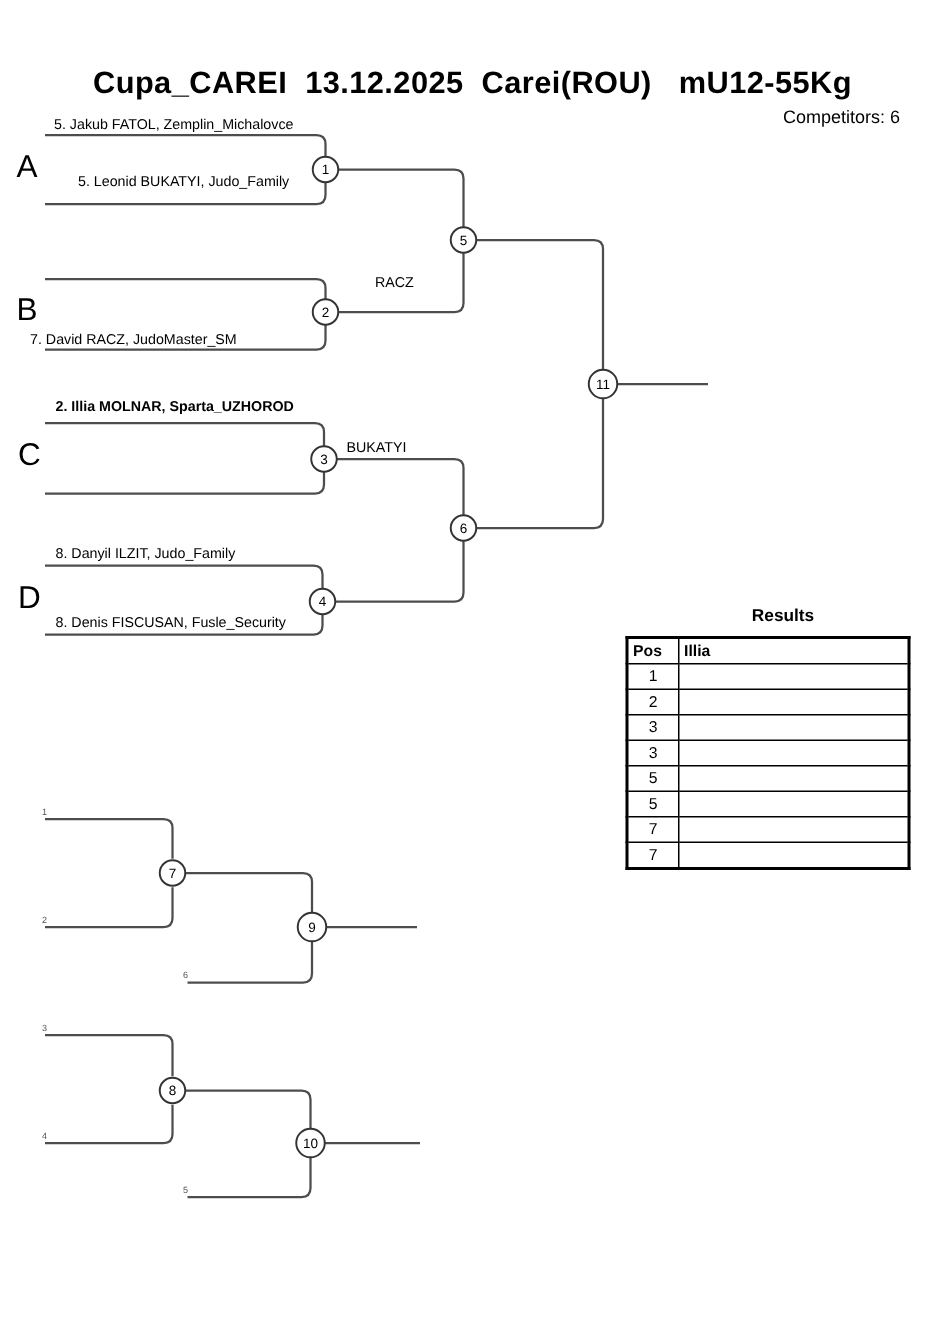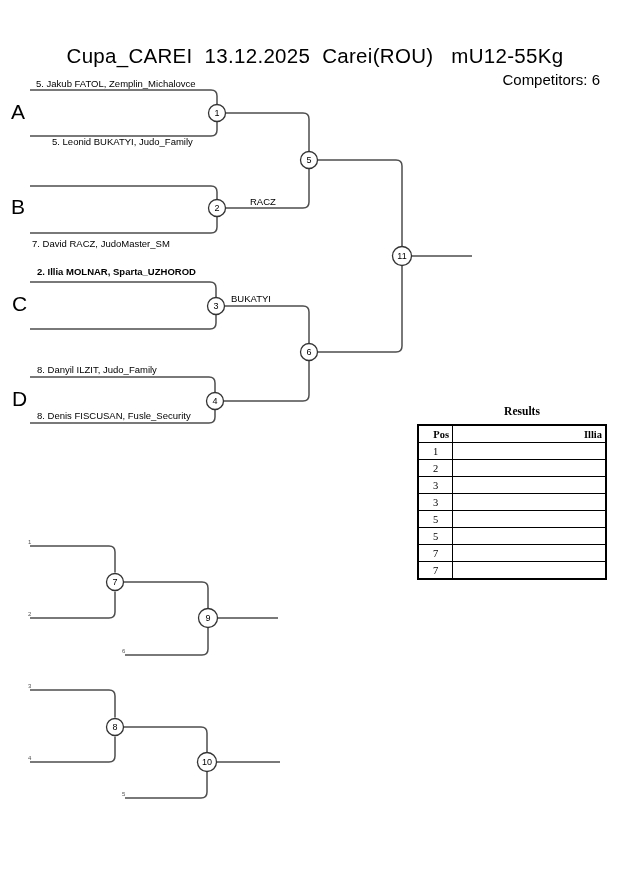--- a/index.html
+++ b/index.html
@@ -8,52 +8,52 @@
     background:#ffffff;
     font-family:"Liberation Sans", sans-serif;
     color:#000;
     position:relative;
     overflow:hidden;
   }
   .abs { position:absolute; white-space:pre; }
   #page-title {
     top:44px; left:0; width:630px;
     text-align:center;
-    font-size:20.5px; font-weight:normal;
+    font-size:20.5px; font-weight:bold;
     letter-spacing:0.3px;
   }
-  #competitors { top:71px; right:30px; font-size:15px;text-align:center; }
+  #competitors { top:71px; right:30px; font-size:12px;text-align:center; }
   .name { font-size:9.5px; }
   .pool-letter { font-size:21px; }
   .winner-label { font-size:9.5px; }
   .feeder-label { font-size:6px; color:#555; }
   svg.bracket { position:absolute; top:0; left:0; }
   svg .line { fill:none; stroke:#4d4d4d; stroke-width:1.5; }
   svg circle.match { fill:#ffffff; stroke:#333333; stroke-width:1.3; }
   svg text.matchno {
     font-family:"Liberation Sans", sans-serif;
     font-size:9px; fill:#000; text-anchor:middle;
   }
-  #results-block { position:absolute; left:417px; top:405px; width:210px;font-family:Liberation Serif, serif; }
+  #results-block { position:absolute; left:417px; top:405px; width:210px; }
   #results-title {
     text-align:center; font-weight:bold; font-size:11.5px;
     margin-bottom:7px;
   }
   table.results {
     border-collapse:collapse;
     width:190px;
     border:2px solid #000;
   }
   table.results th, table.results td {
     border:1px solid #000;
     height:16px;
     font-size:10.5px;
     padding:0 3px;
   }
-  table.results th { font-weight:bold; text-align:right; }
+  table.results th { font-weight:bold; text-align:left; }
   td.pos { width:27px; text-align:center; font-size:10px; }
   td.name-cell { text-align:left; }
 </style>
 </head>
 <body>
 
 <svg class="bracket" width="630" height="891" viewBox="0 0 630 891">
 
   <path class="line" d="M30 90 H211 Q217 90 217 96 V104"></path>
   <path class="line" d="M30 136 H211 Q217 136 217 130 V122"></path>
@@ -115,27 +115,27 @@
 
 <div id="page-title" class="abs">Cupa_CAREI  13.12.2025  Carei(ROU)   mU12-55Kg</div>
 <div id="competitors" class="abs">Competitors: 6</div>
 
 <div class="abs pool-letter" style="left:11px; top:100px;">A</div>
 <div class="abs pool-letter" style="left:11px; top:195px;">B</div>
 <div class="abs pool-letter" style="left:12px; top:292px;">C</div>
 <div class="abs pool-letter" style="left:12px; top:387px;">D</div>
 
 <div class="abs name" style="left:36px; top:78px;">5. Jakub FATOL, Zemplin_Michalovce</div>
-<div class="abs name" style="left:36px; top:136px;padding-left:16px;">5. Leonid BUKATYI, Judo_Family</div>
-<div class="abs name" style="left:32px; top:221px;margin-top:17px;">7. David RACZ, JudoMaster_SM</div>
+<div class="abs name" style="left:36px; top:116px;padding-left:16px;">5. Leonid BUKATYI, Judo_Family</div>
+<div class="abs name" style="left:20px; top:221px;">7. David RACZ, JudoMaster_SM</div>
 <div class="abs name" style="left:37px; top:266px;font-weight:bold;">2. Illia MOLNAR, Sparta_UZHOROD</div>
 <div class="abs name" style="left:37px; top:364px;">8. Danyil ILZIT, Judo_Family</div>
 <div class="abs name" style="left:37px; top:410px;">8. Denis FISCUSAN, Fusle_Security</div>
 
-<div class="abs winner-label" style="left:230px; top:196px;padding-left:20px;">RACZ</div>
+<div class="abs winner-label" style="left:230px; top:183px;padding-left:20px;">RACZ</div>
 <div class="abs winner-label" style="left:231px; top:293px;">BUKATYI</div>
 
 <div class="abs feeder-label" style="left:28px;  top:539px;">1</div>
 <div class="abs feeder-label" style="left:28px;  top:611px;">2</div>
 <div class="abs feeder-label" style="left:122px; top:648px;">6</div>
 <div class="abs feeder-label" style="left:28px;  top:683px;">3</div>
 <div class="abs feeder-label" style="left:28px;  top:755px;">4</div>
 <div class="abs feeder-label" style="left:122px; top:791px;">5</div>
 
 <div id="results-block">

